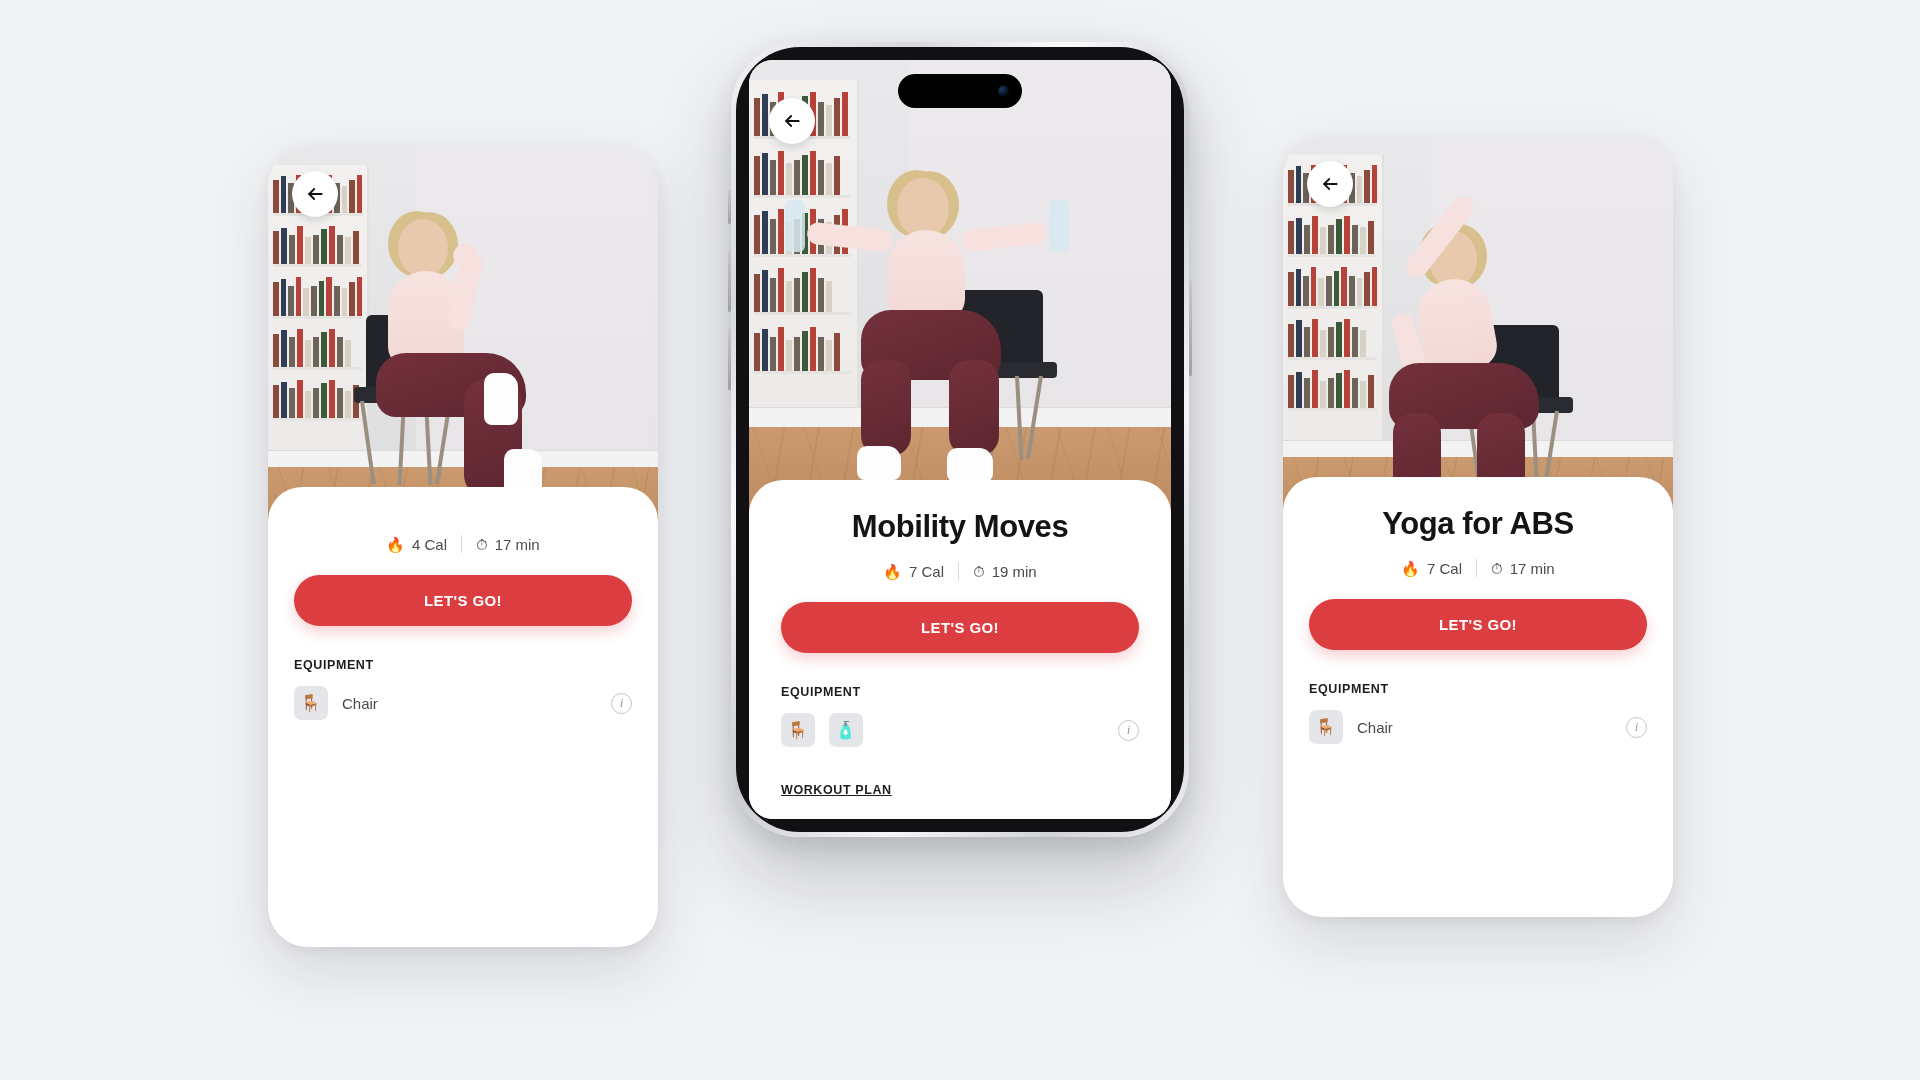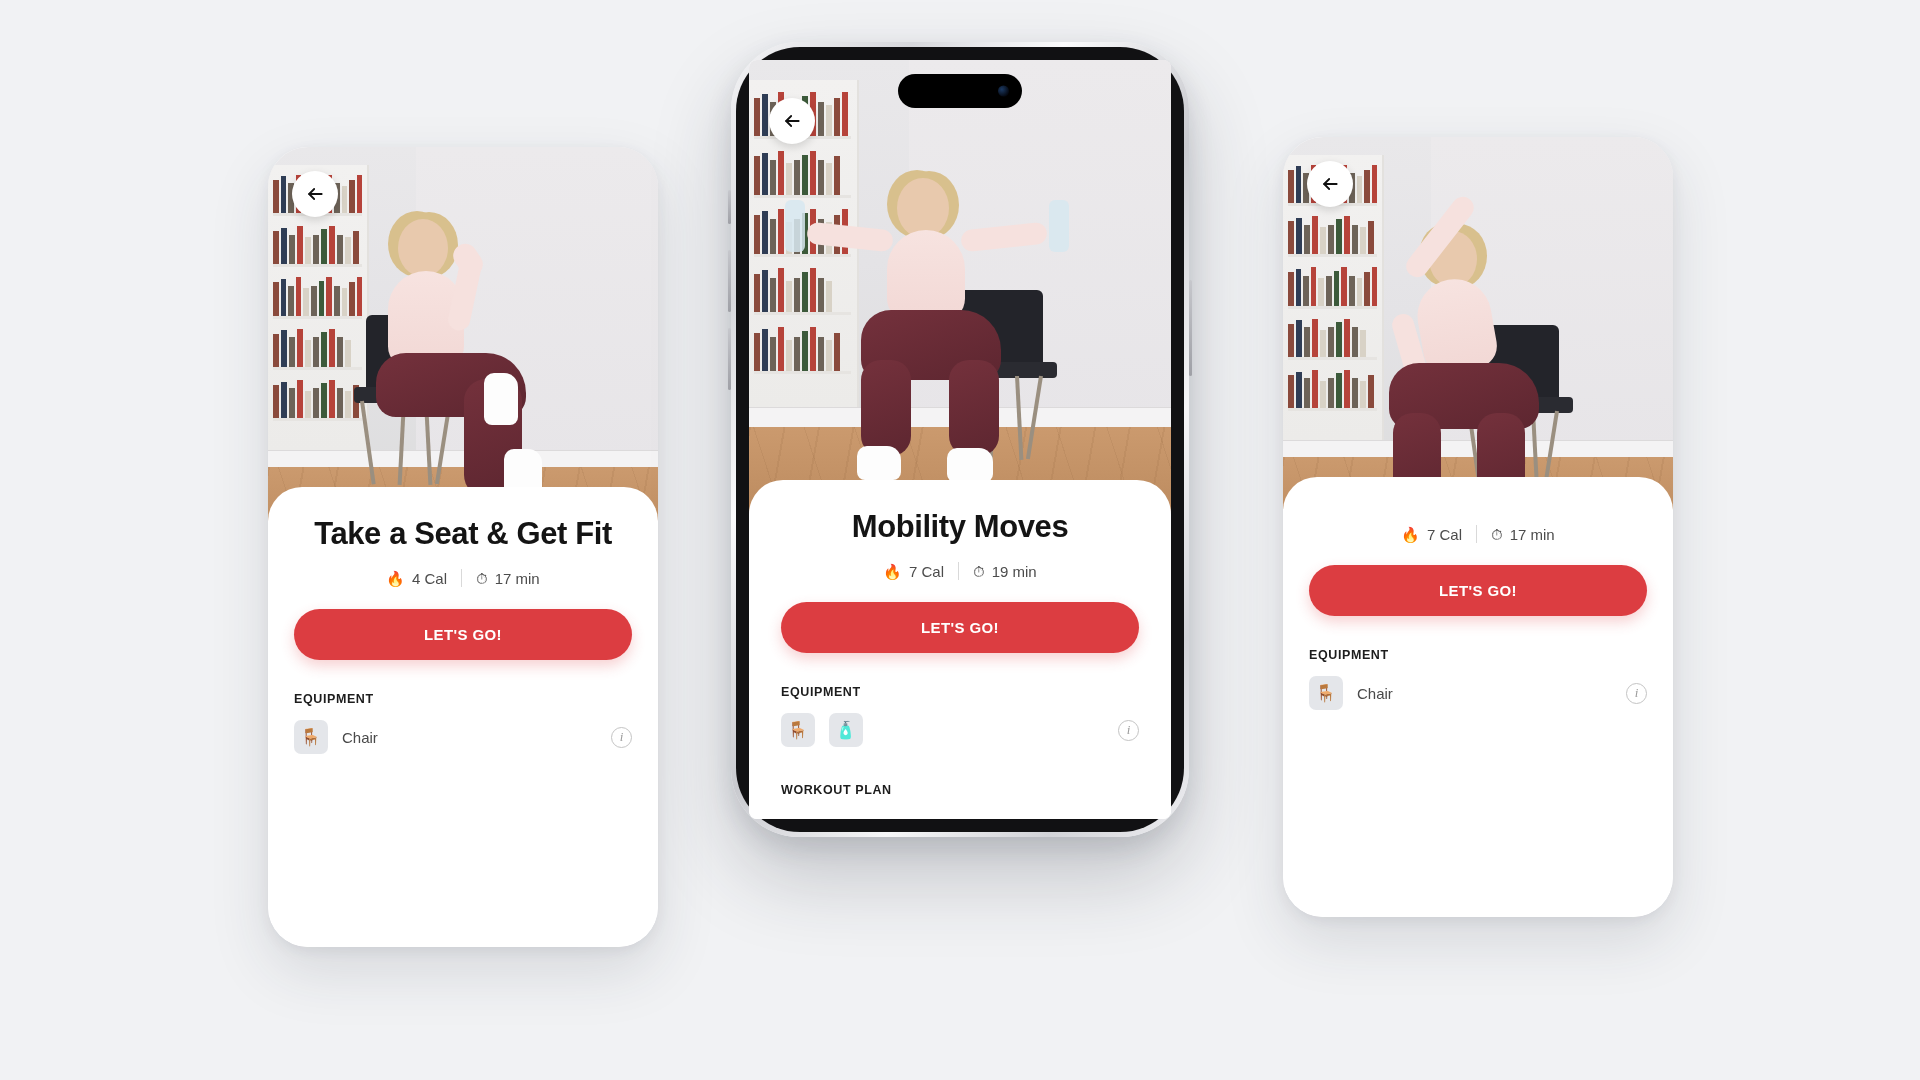--- a/index.html
+++ b/index.html
@@ -231,21 +231,21 @@
   .phone-bezel {
     position: relative;
     width: 100%; height: 100%;
     border-radius: 64px;
     background: #111113;
     padding: 13px;
   }
   .phone-screen {
     position: relative;
     width: 100%; height: 100%;
-    border-radius: 8px;
+    border-radius: 24px;
     overflow: hidden;
     background: #ffffff;
   }
   .dynamic-island {
     position: absolute;
     left: 50%; transform: translateX(-50%);
     top: 14px;
     width: 124px; height: 34px;
     border-radius: 20px;
     background: #000000;
@@ -391,21 +391,20 @@
 
       <div class="back-btn">
         <svg class="arrow-svg" viewBox="0 0 24 24" fill="none" stroke="#111" stroke-width="2.2" stroke-linecap="round" stroke-linejoin="round">
           <line x1="20" y1="12" x2="5" y2="12"></line>
             <polyline points="11,18 5,12 11,6"></polyline>
         </svg>
       </div>
     </div>
 
     <div class="sheet">
-      <div class="title">Take a Seat &amp; Get Fit</div>
 
       <div class="meta">
         <div class="item">
 
           <span class="emoji">🔥</span>
           <span>4 Cal</span>
         </div>
         <div class="sep"></div>
         <div class="item">
           <span class="emoji">⏱</span>
@@ -565,21 +564,21 @@
           <button class="cta">LET'S GO!</button>
 
           <div class="section-label">EQUIPMENT</div>
 
           <div class="equip-row">
             <div class="equip-chip">🪑</div>
             <div class="equip-chip">🧴</div>
             <div class="info-icon">i</div>
           </div>
 
-          <div class="section-label" style="margin-top:36px;">WORKOUT PLAN</div>
+          <div class="section-label" style="margin-top:36px;text-decoration:underline;">WORKOUT PLAN</div>
         </div>
 
       </div>
     </div>
   </div>
 
   <div class="side-screen right">
 
     <div class="hero">
       <div class="photo">
@@ -680,20 +679,21 @@
 
       <div class="back-btn">
         <svg class="arrow-svg" viewBox="0 0 24 24" fill="none" stroke="#111" stroke-width="2.2" stroke-linecap="round" stroke-linejoin="round">
           <line x1="20" y1="12" x2="5" y2="12"></line>
             <polyline points="11,18 5,12 11,6"></polyline>
         </svg>
       </div>
     </div>
 
     <div class="sheet">
+      <div class="title">Yoga for ABS</div>
 
       <div class="meta">
         <div class="item">
           <span class="emoji">🔥</span>
           <span>7 Cal</span>
         </div>
         <div class="sep"></div>
         <div class="item">
           <span class="emoji">⏱</span>
           <span>17 min</span>

